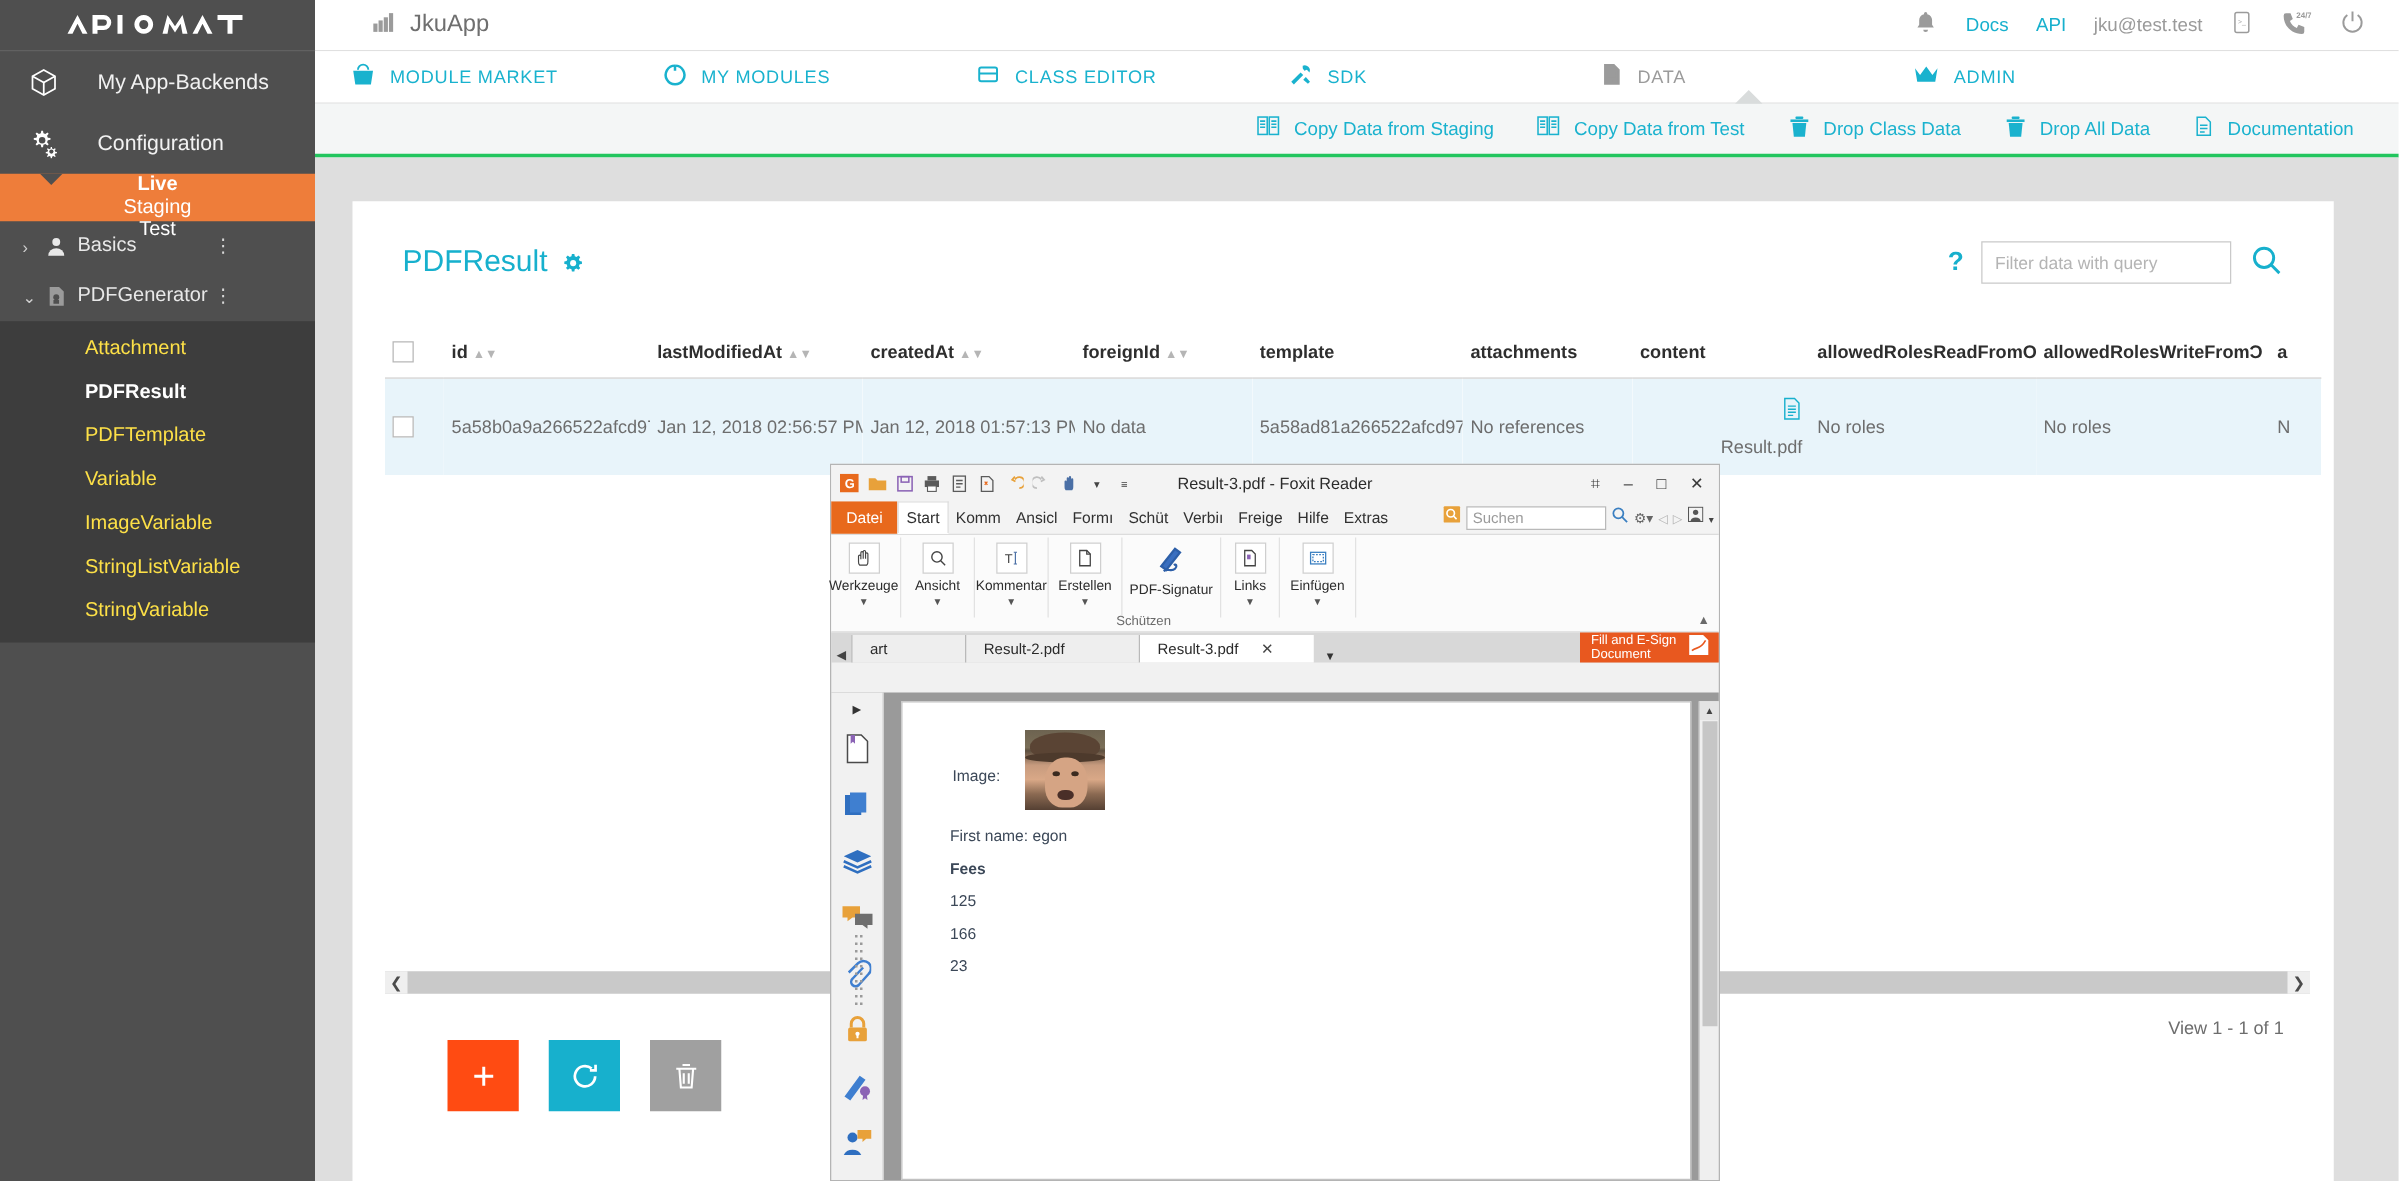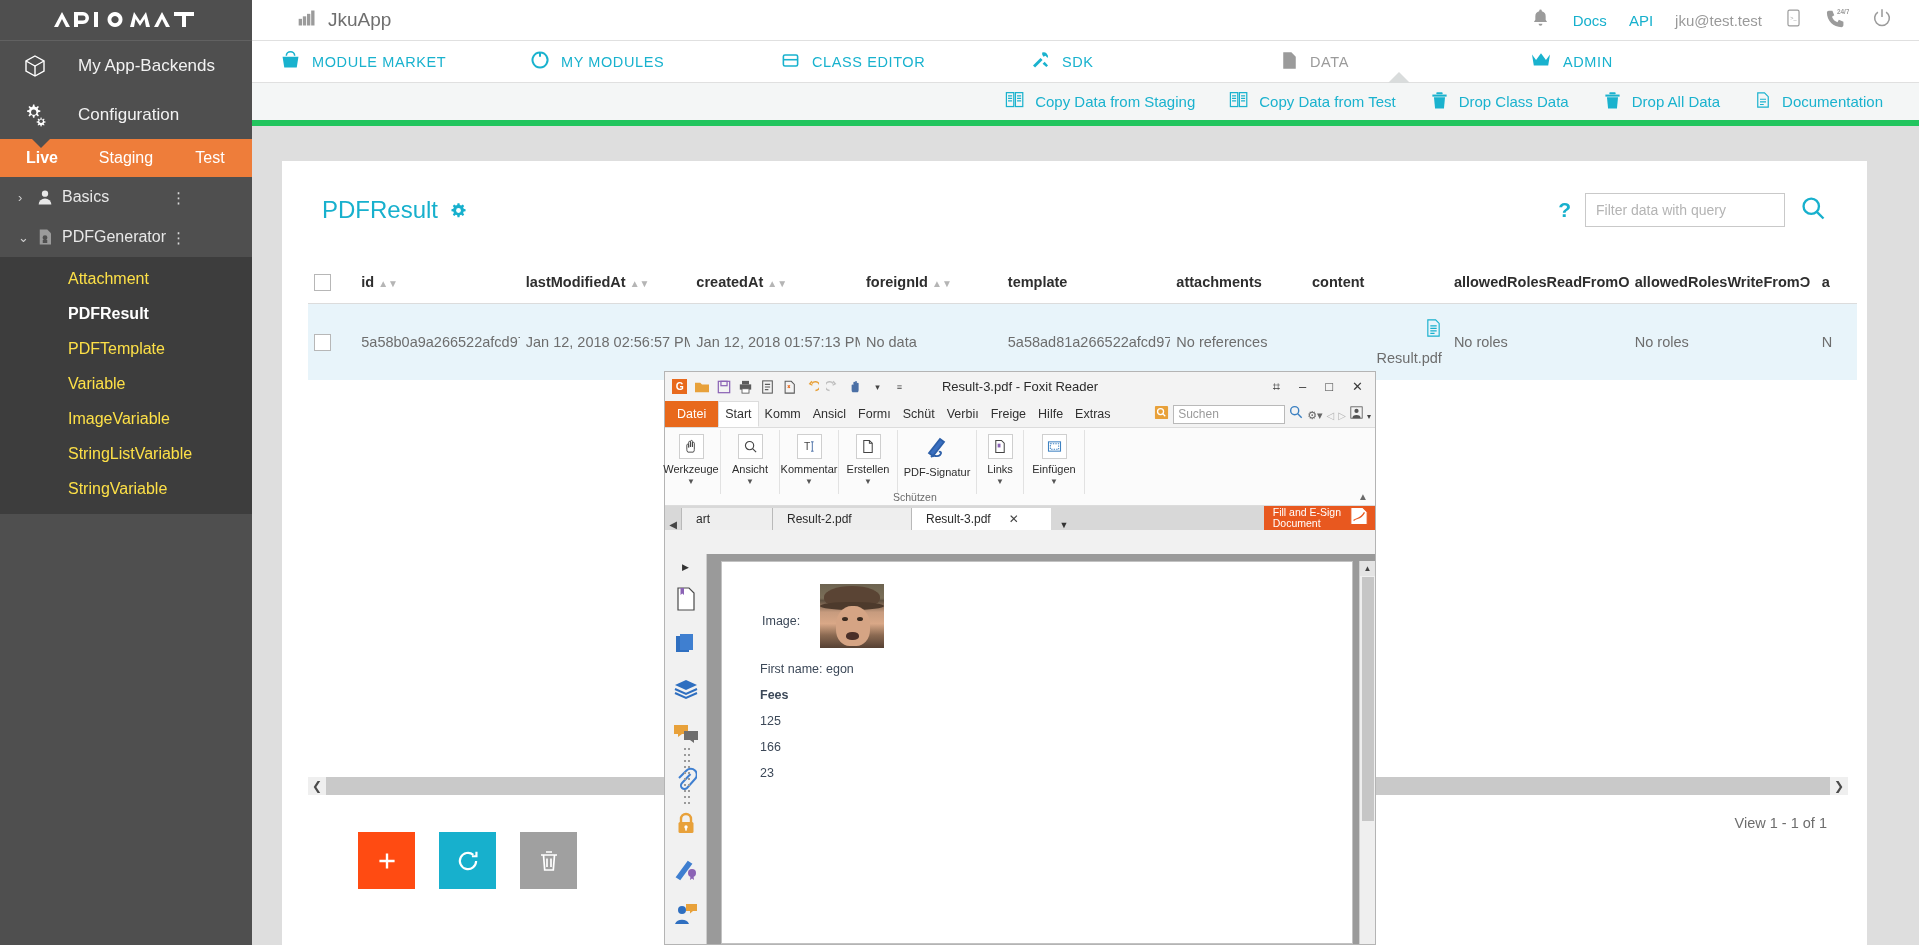--- a/index.html
+++ b/index.html
@@ -22,21 +22,21 @@
     height: 41px; display: flex; align-items: center; justify-content: center;
     border-bottom: 1px solid #616161;
   }
   .side-link {
     display: flex; align-items: center; gap: 30px;
     height: 49px; padding-left: 22px; font-size: 17px; color: #f2f2f2;
     cursor: pointer;
   }
   .side-ico { width: 26px; height: 26px; display:flex; align-items:center; justify-content:center; }
   #env-tabs {
-    display: flex; height: 38px; background: #ee7d3a; position: relative;
+    display: flex; height: 38px; background: #ee7d3a; position: relative; flex-direction: column;
   }
   .env-tab {
     flex: 1; display: flex; align-items: center; justify-content: center;
     font-size: 16px; color: #ffffff; cursor: pointer;
   }
   .env-tab.active { font-weight: 700; }
   .env-caret {
     position: absolute; left: 32px; top: 0; width: 0; height: 0;
     border-left: 9px solid transparent; border-right: 9px solid transparent;
     border-top: 9px solid #4f4f4f;
@@ -79,21 +79,21 @@
     display: flex; align-items: center; gap: 11px;
     font-size: 14.5px; letter-spacing: .6px; color: #19b2ce; cursor: pointer;
     height: 42px; padding: 0 6px;
   }
   .nav-item.active { color: #9b9b9b; }
   .nav-item.active .nav-ico svg { fill: #9b9b9b; stroke: #9b9b9b; }
 
   
   #actionbar {
     position: absolute; left: 252px; top: 83px; width: 1667px; height: 43px;
-    background: #f4f6f6; border-bottom: 6px solid #22c55e;
+    background: #f4f6f6; border-bottom: 3px solid #22c55e;
     display: flex; align-items: center; justify-content: flex-end; gap: 34px;
     padding-right: 36px;
   }
   #actionbar .caret-up {
     position: absolute; left: 1136px; top: -11px; width: 0; height: 0;
     border-left: 11px solid transparent; border-right: 11px solid transparent;
     border-bottom: 11px solid #d9dcdc;
   }
   .act-item {
     display: flex; align-items: center; gap: 10px; font-size: 15px;

